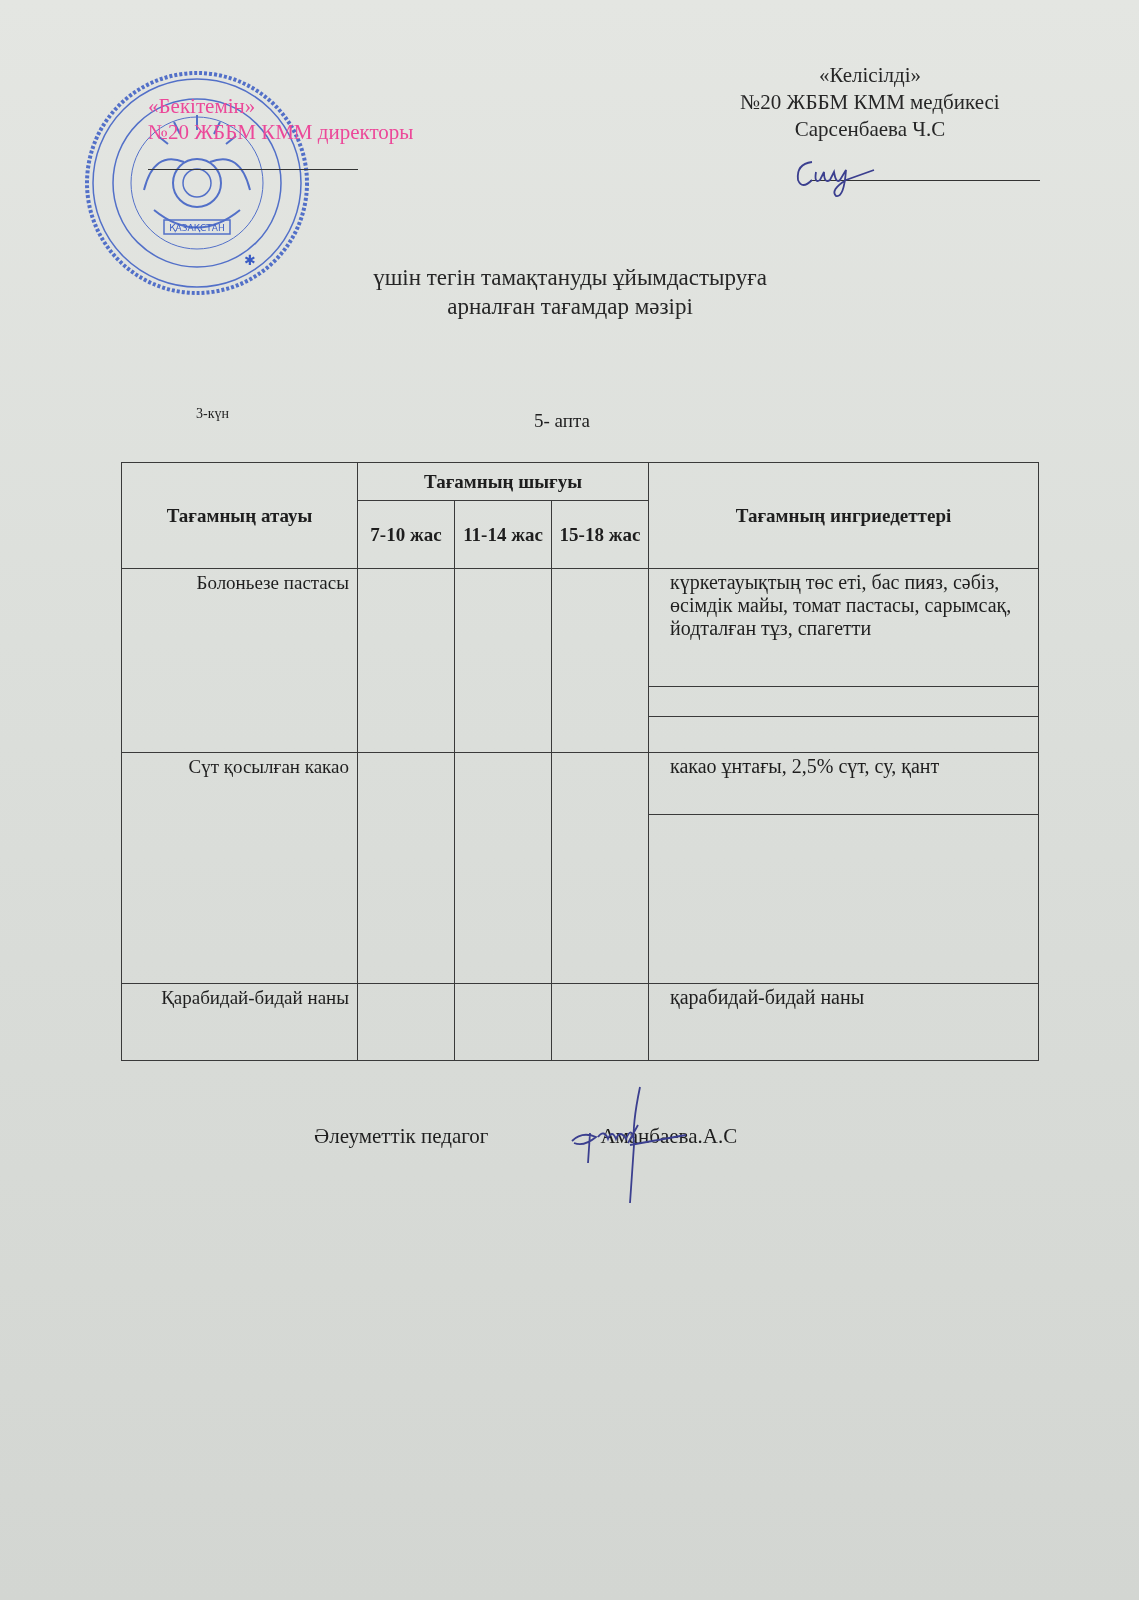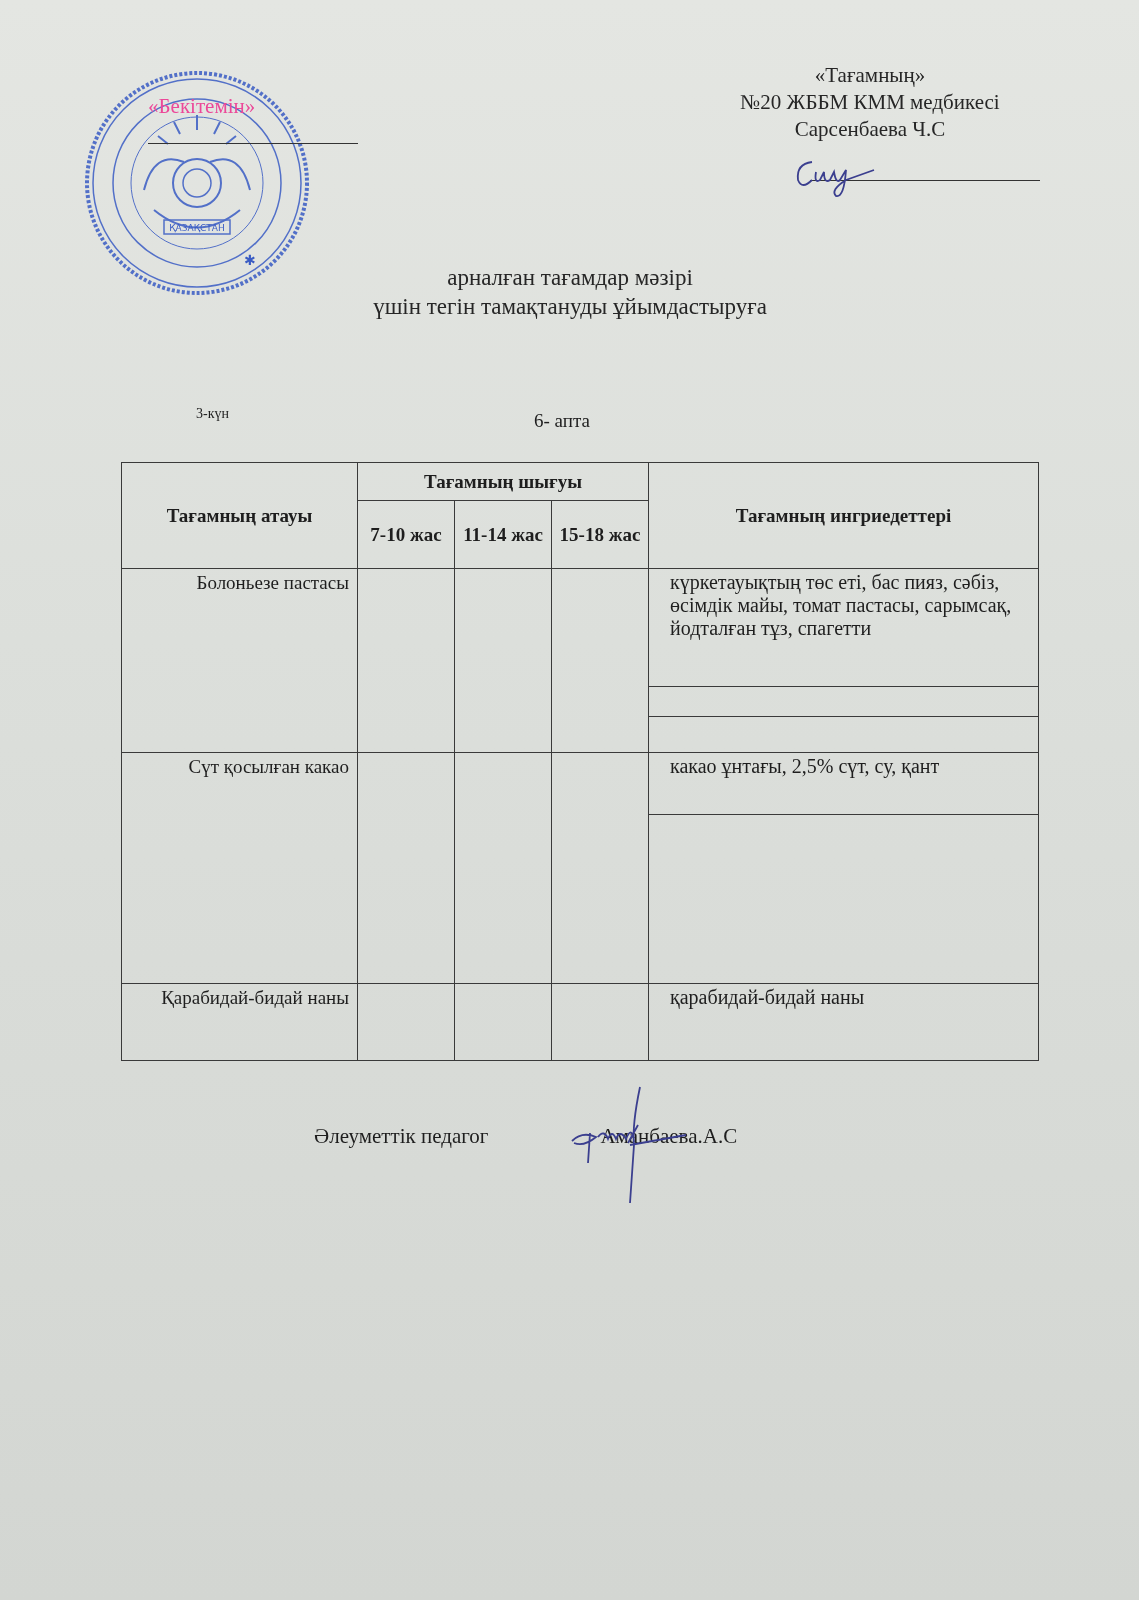--- a/index.html
+++ b/index.html
@@ -63,40 +63,41 @@
     <path d="M70 140 Q113 175 156 140" stroke-width="2"></path>
     <rect x="80" y="150" width="66" height="14" stroke-width="1.5"></rect>
     <path d="M113 45 L113 60 M90 52 L96 64 M136 52 L130 64 M74 66 L84 74 M152 66 L142 74" stroke-width="2"></path>
   </g>
   <text x="113" y="161" text-anchor="middle" font-size="9" fill="#3a5cc4" font-family="DejaVu Sans, sans-serif">ҚАЗАҚСТАН</text>
   <text x="160" y="195" font-size="14" fill="#3a5cc4">✱</text>
 </svg>
 
 <div class="abs approve-left">
   <div class="line">«Бекітемін»</div>
+  <div class="line">№20 ЖББМ КММ директоры</div>
   <div class="sig-line"></div>
 </div>
 
 <div class="abs approve-right">
-  <div>«Тағамның»</div>
+  <div>«Келісілді»</div>
   <div>№20 ЖББМ КММ медбикесі</div>
   <div>Сарсенбаева Ч.С</div>
   <div class="sig-line"></div>
 </div>
 <svg class="abs sig-right" viewBox="0 0 90 50">
   <path d="M22 12 Q6 14 8 30 Q12 40 22 30 M26 22 Q24 34 30 30 Q34 22 34 22 Q34 34 40 30 Q44 22 44 22 Q46 34 50 30 L56 20 Q54 48 46 46 Q40 40 56 30 L84 20" fill="none" stroke="#3b3f8f" stroke-width="1.8"></path>
 </svg>
 
 <div class="abs title">
+  <div>үшін тегін тамақтануды ұйымдастыруға</div>
   <div>арналған тағамдар мәзірі</div>
-  <div>үшін тегін тамақтануды ұйымдастыруға</div>
 </div>
 
 <div class="abs day">3-күн</div>
-<div class="abs week">6- апта</div>
+<div class="abs week">5- апта</div>
 
 <table class="menu">
   <tbody>
       <tr style="height:38px">
     <th class="c-name" rowspan="2">Тағамның атауы</th>
     <th colspan="3">Тағамның шығуы</th>
     <th class="h-ingr" rowspan="2">Тағамның ингриедеттері</th>
   </tr>
   <tr style="height:68px">
     <th class="c-age">7-10 жас</th>

